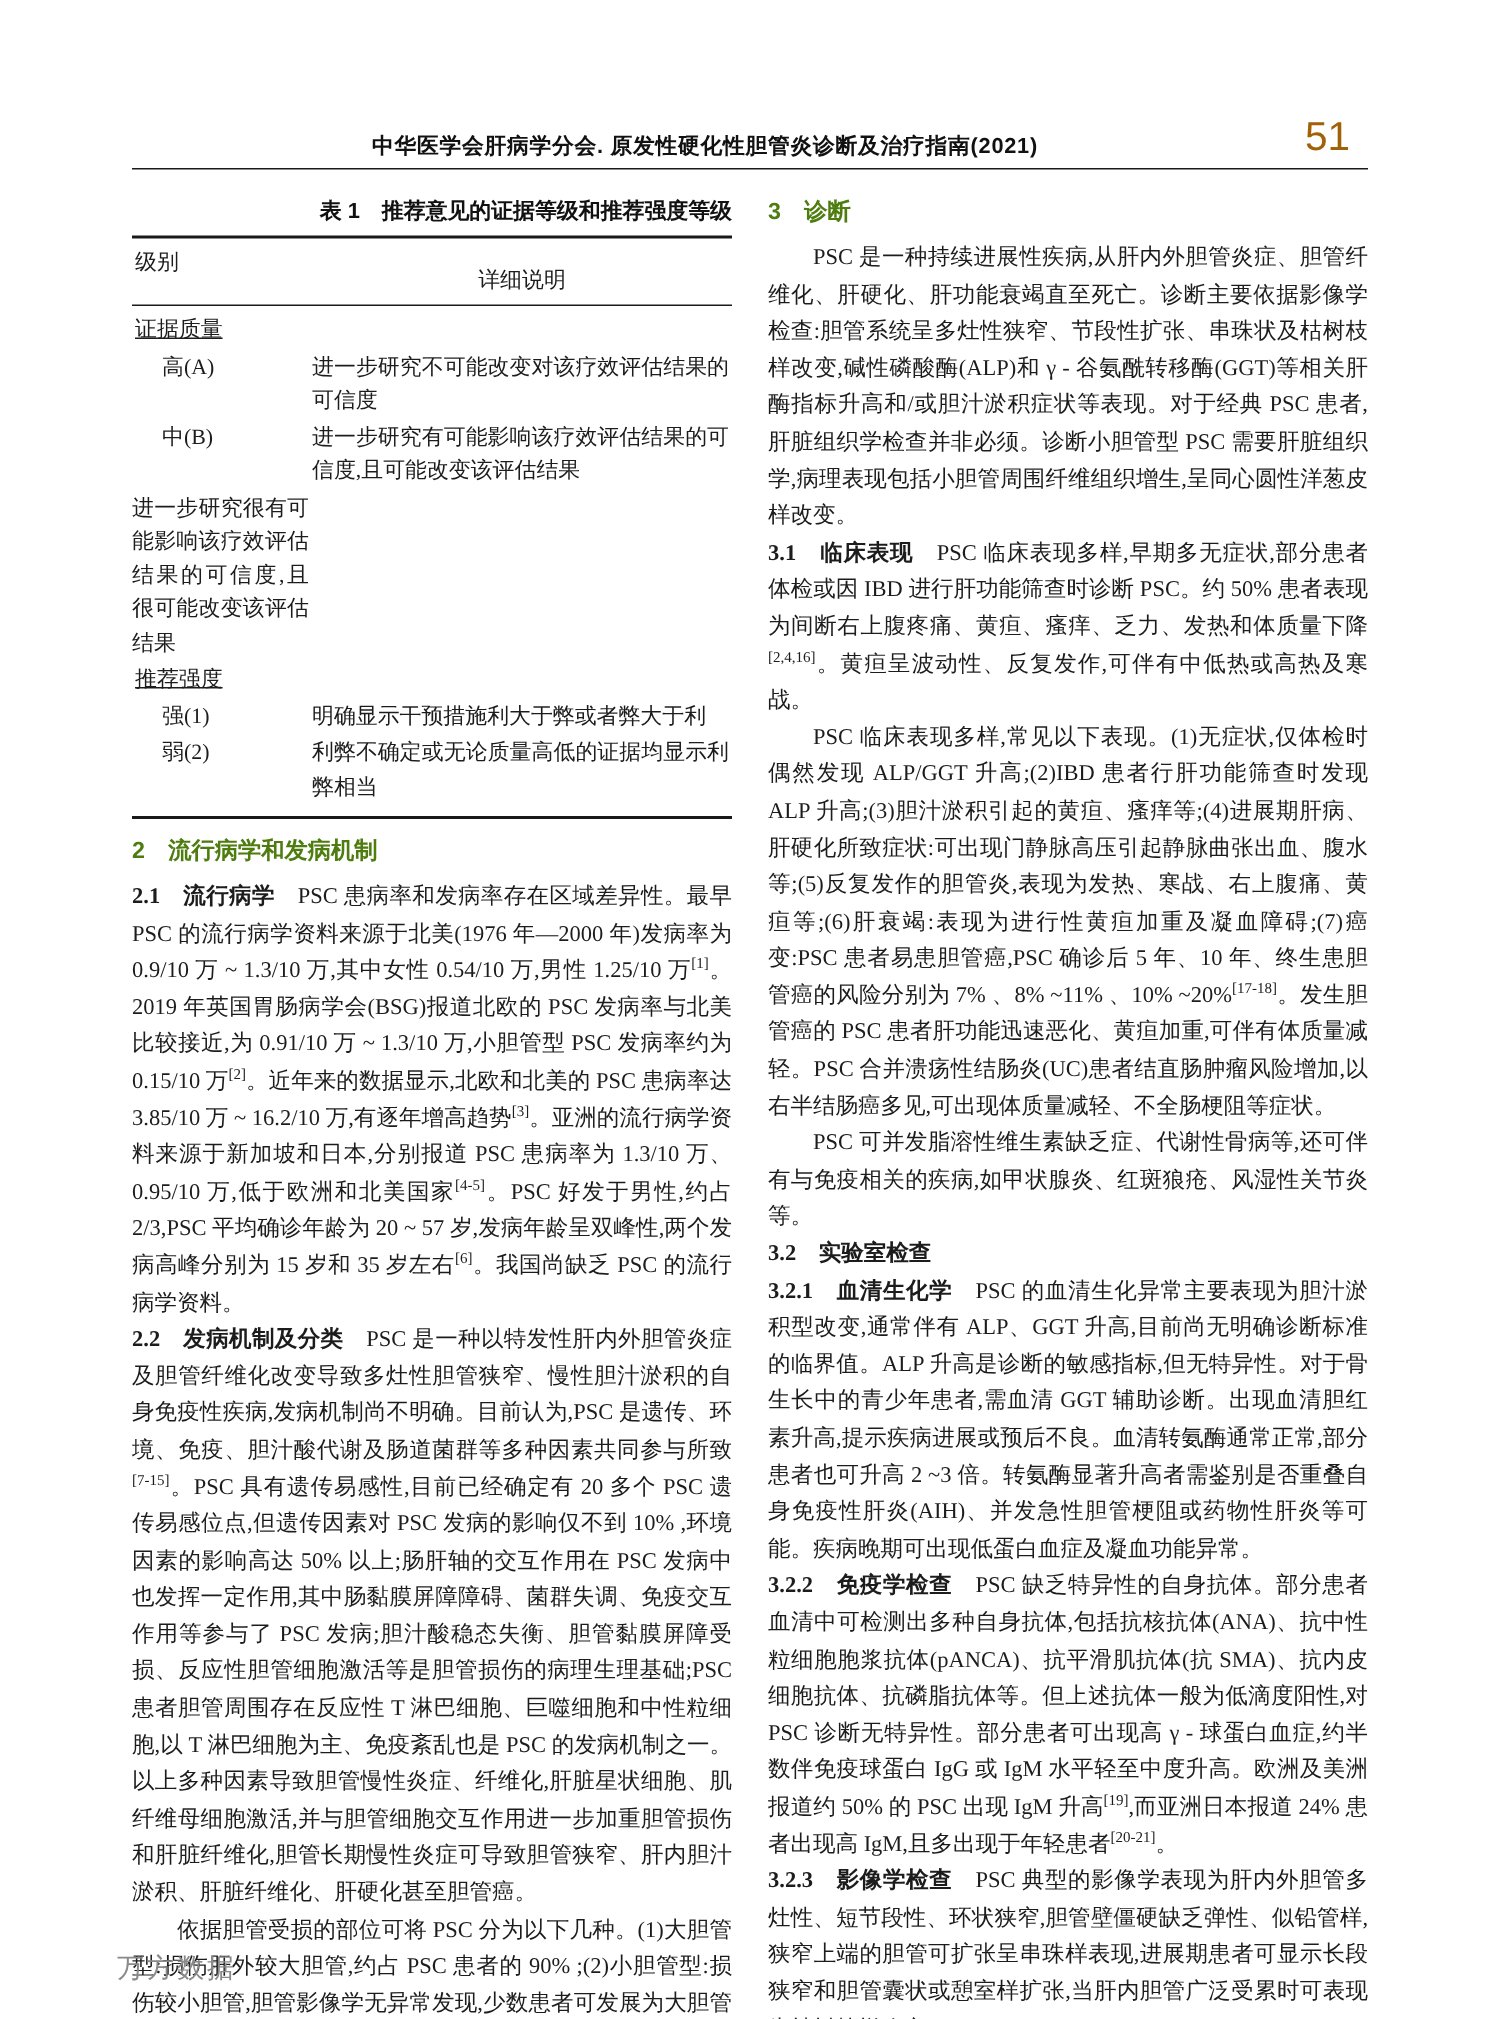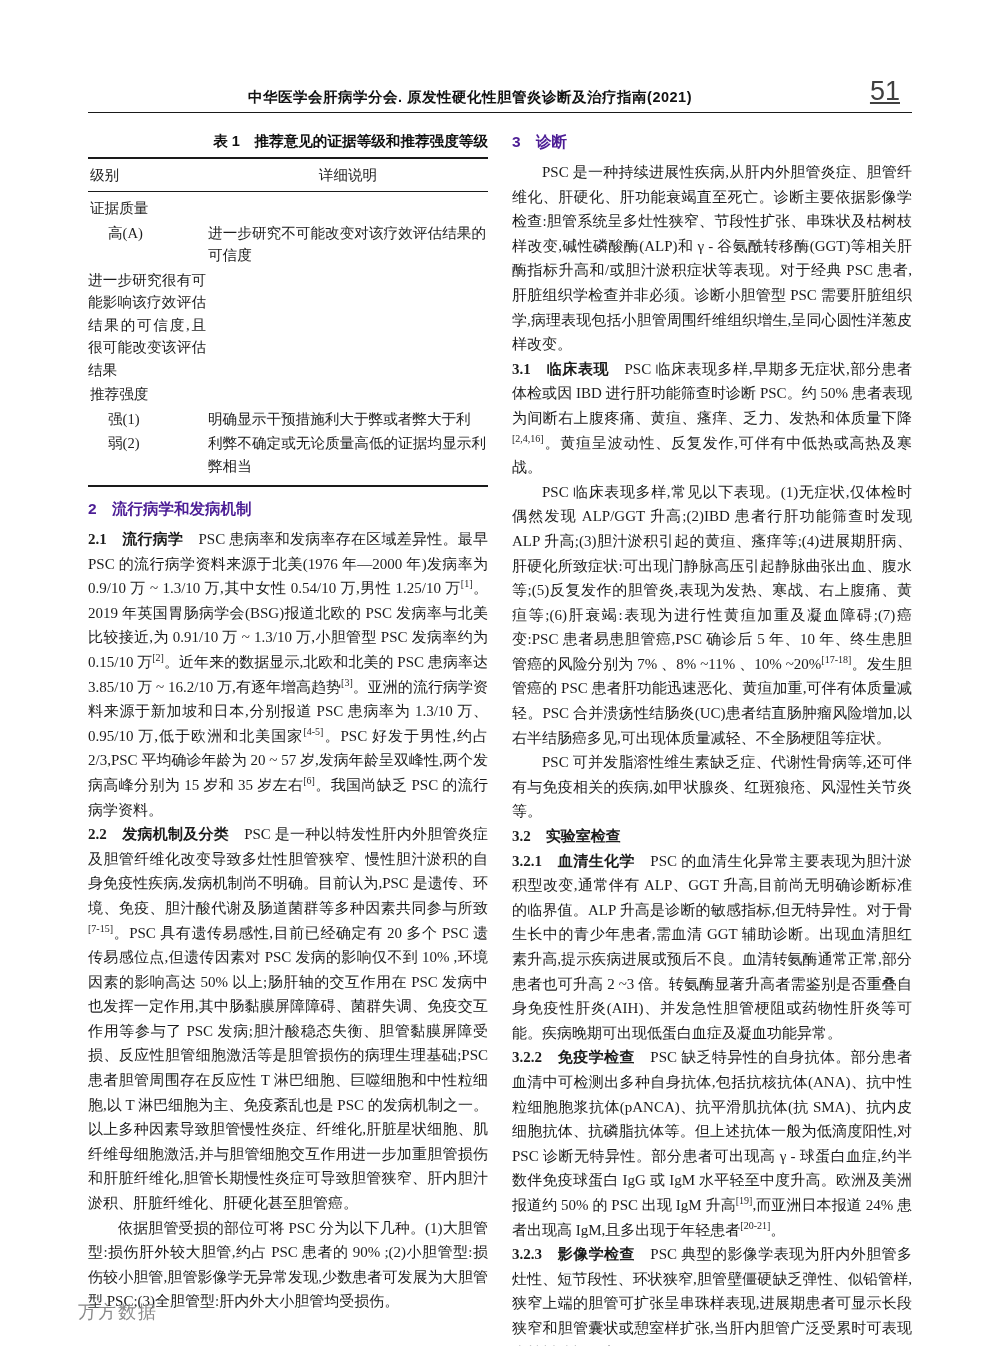--- a/index.html
+++ b/index.html
@@ -16,21 +16,21 @@
   .header{position:absolute;top:82px;left:88px;width:824px;height:30px;}
   .header-title{
     position:absolute;left:0;right:60px;top:6px;
     text-align:center;
     font-family:"Liberation Sans","DejaVu Sans",sans-serif;
     font-weight:bold;font-size:14.5px;letter-spacing:.5px;color:#111;
   }
   .page-number{
     position:absolute;right:12px;top:-6px;
     font-family:"Liberation Sans","DejaVu Sans",sans-serif;
-    font-size:27px;color:#404040;text-decoration:underline;
+    font-size:27px;color:#a16207;
   }
   .header-rule{
     position:absolute;top:112px;left:88px;width:824px;height:0;
     border-top:1.8px solid #1a1a1a;
   }
   
   .columns{
     position:absolute;top:124px;left:88px;width:824px;
     display:flex;gap:24px;
   }
@@ -42,30 +42,30 @@
     font-family:"Liberation Sans","DejaVu Sans",sans-serif;
     font-weight:bold;font-size:14.6px;
     padding:2px 0 4px 0;color:#111;
   }
   .t-head{
     display:grid;grid-template-columns:120px 1fr;
     border-top:2px solid #1a1a1a;border-bottom:1px solid #1a1a1a;
     padding:5px 0;
   }
   .t-head .h1{text-align:left;padding-left:2px;}
-  .t-head .h2{text-align:center;}
+  .t-head .h2{text-align:center;margin-top:12px;}
   .t-body{border-bottom:2px solid #1a1a1a;padding:3px 0 6px 0;}
   .t-row{display:grid;grid-template-columns:120px 1fr;margin:2px 0;}
   .t-row .t-level{padding-left:20px;}
-  .t-row.t-group .t-level{padding-left:2px;}
+  .t-row.t-group .t-level{padding-left:2px;text-decoration:underline;}
   .t-row .t-desc{text-align:justify;padding-right:2px;}
   
   .sec-heading{
     font-family:"Liberation Sans","DejaVu Sans",sans-serif;
-    font-weight:bold;font-size:15.5px;color:#4c1d95;
+    font-weight:bold;font-size:15.5px;color:#4d7c0f;
     margin:6px 0 6px 0;line-height:24px;text-align:left;
   }
   .para{margin:0;padding:0;}
   .para.indent{text-indent:2em;}
   .seg-b{font-weight:bold;}
   .seg-bi{font-weight:bold;}
   .seg-sup{font-size:10px;vertical-align:super;line-height:0;}
   
   .footer-watermark{
     position:absolute;left:78px;top:1300px;
@@ -93,20 +93,24 @@
           <div class="h2">详细说明</div>
         </div>
         <div class="t-body">
             <div class="t-row t-group">
               <div class="t-level">证据质量</div>
               <div class="t-desc"></div>
             </div>
             <div class="t-row">
               <div class="t-level">高(A)</div>
               <div class="t-desc">进一步研究不可能改变对该疗效评估结果的可信度</div>
+            </div>
+            <div class="t-row">
+              <div class="t-level">中(B)</div>
+              <div class="t-desc">进一步研究有可能影响该疗效评估结果的可信度,且可能改变该评估结果</div>
             </div>
             <div class="t-row">
               <div class="t-desc">进一步研究很有可能影响该疗效评估结果的可信度,且很可能改变该评估结果</div>
             </div>
             <div class="t-row t-group">
               <div class="t-level">推荐强度</div>
               <div class="t-desc"></div>
             </div>
             <div class="t-row">
               <div class="t-level">强(1)</div>

